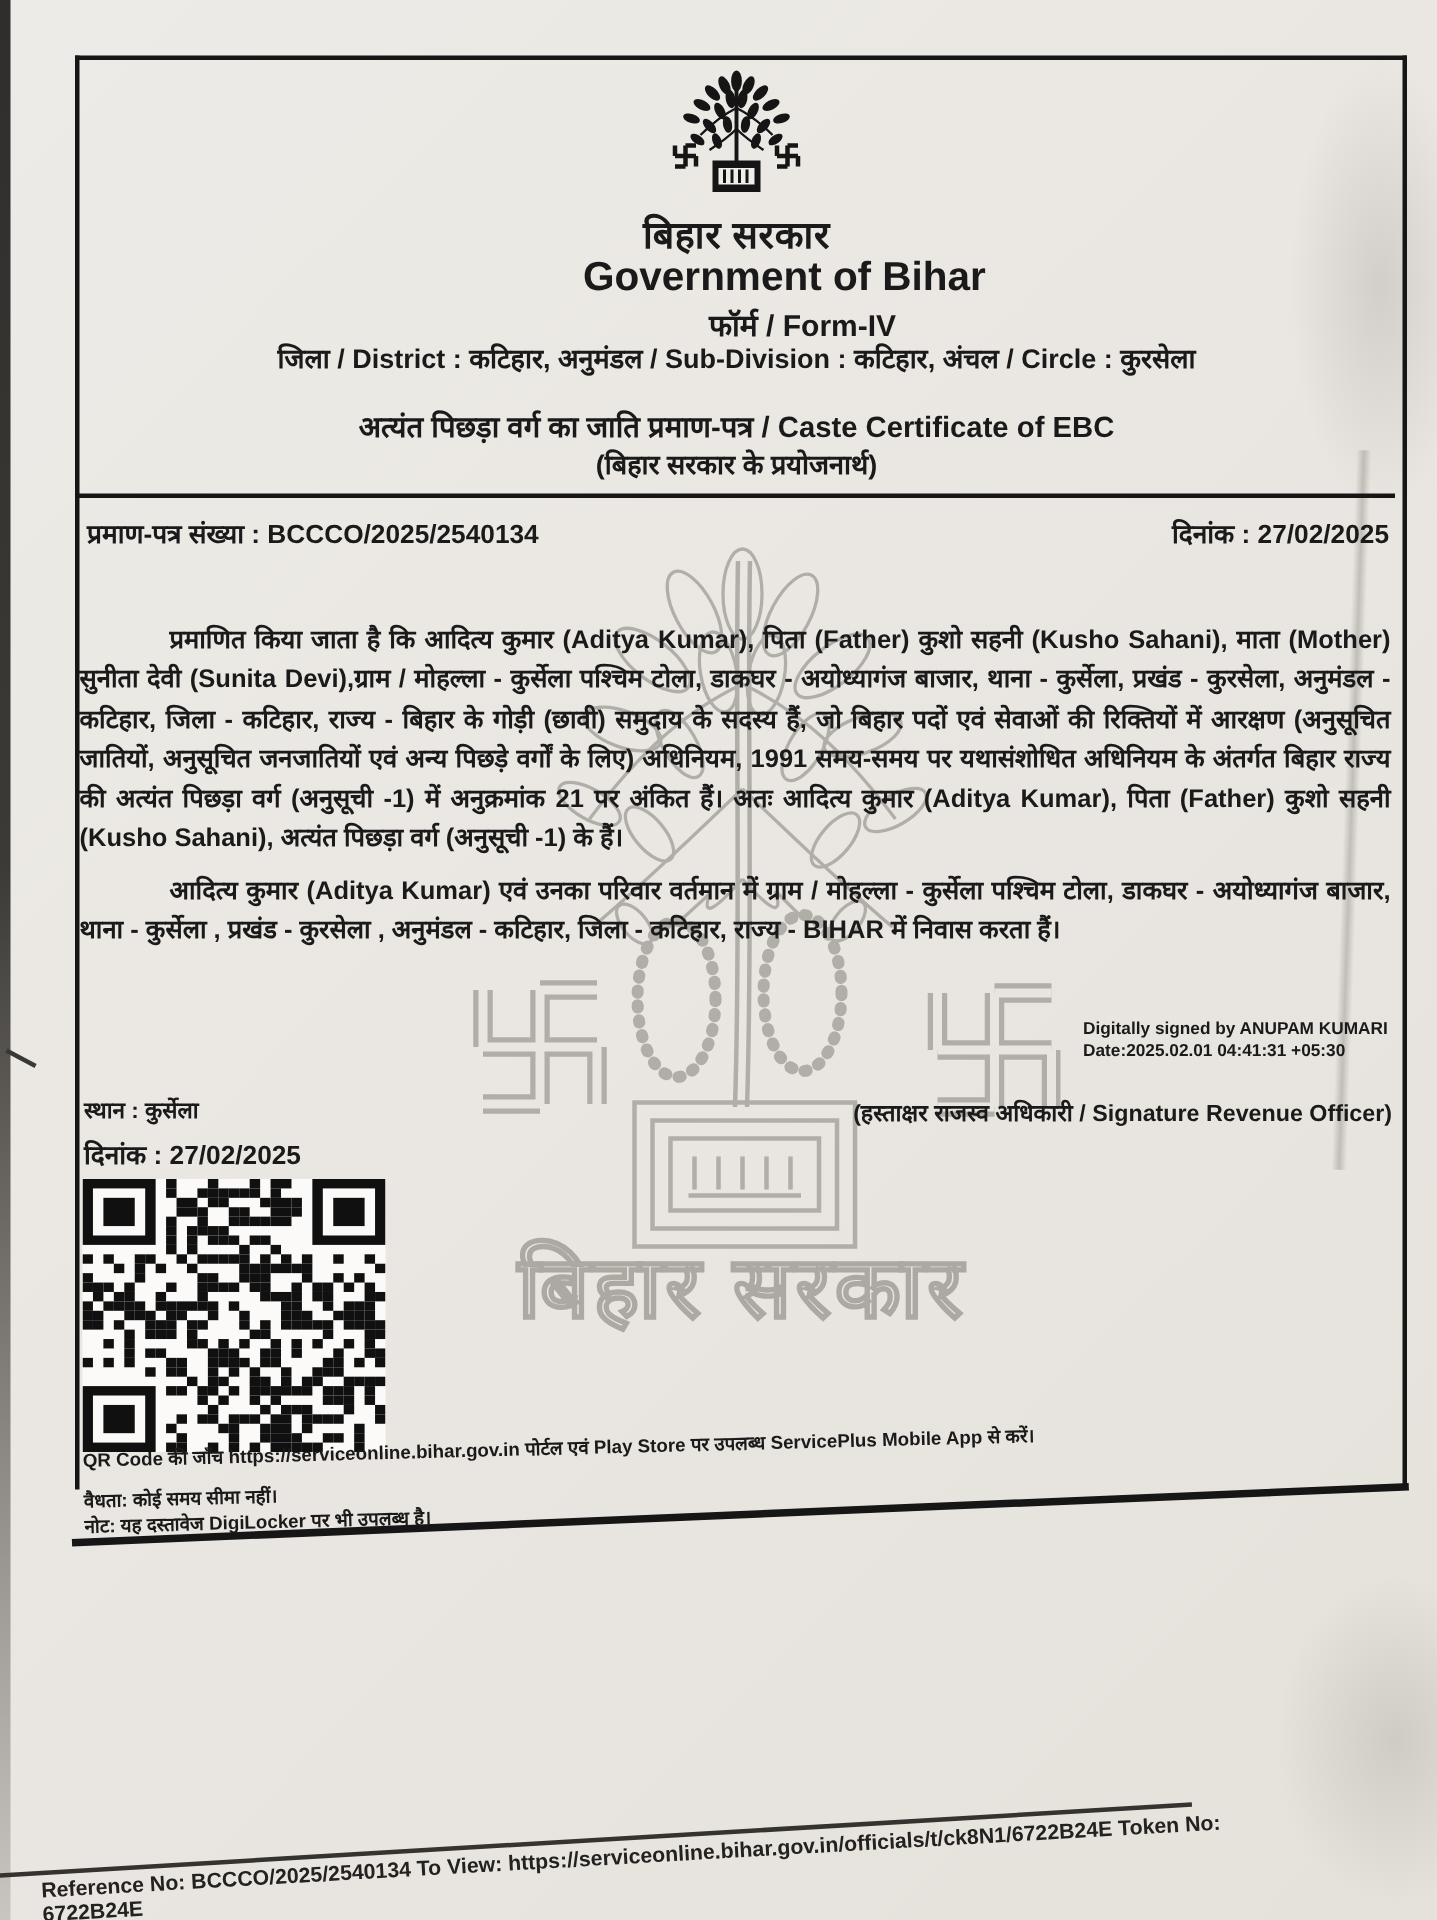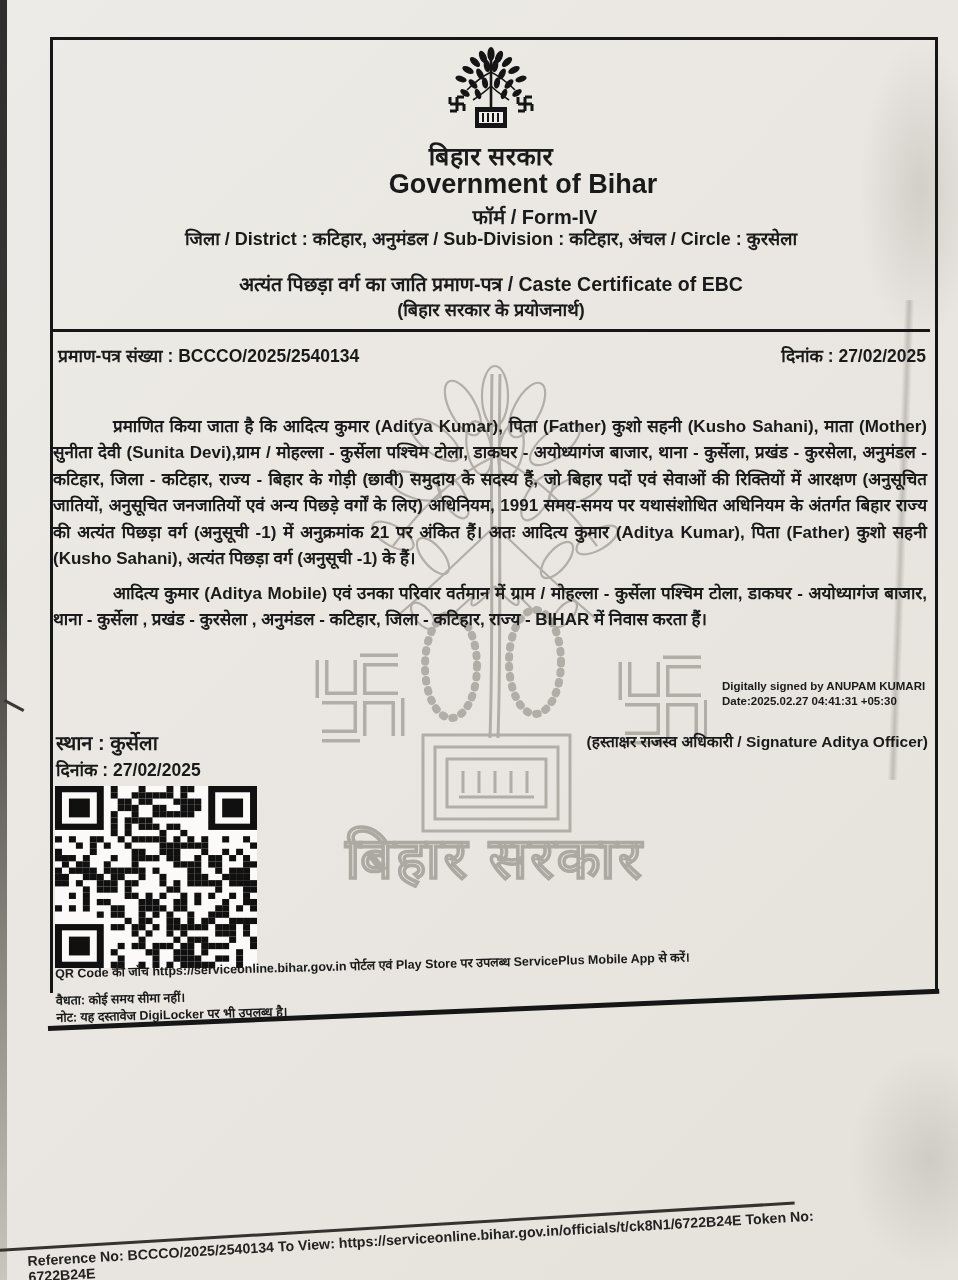--- a/index.html
+++ b/index.html
@@ -38,21 +38,21 @@
   .cert-no{left:58px;top:343px;font-size:17.5px;}
   .cert-date{left:532px;top:343px;width:394px;text-align:right;font-size:17.5px;}
   .para{
     left:53px;width:874px;font-size:17px;line-height:26.4px;font-weight:700;
     text-align:justify;text-indent:60px;z-index:2;
   }
   .para1{top:414px;}
   .para2{top:581px;}
   .digital-sig{left:722px;top:659px;font-size:11.5px;line-height:15px;font-weight:700;z-index:2;margin-top:20px;}
   .sig-label{left:430px;top:730px;width:498px;text-align:right;font-size:15.5px;z-index:2;}
-  .place-line{left:56px;top:729px;font-size:20px;z-index:2;}
+  .place-line{left:56px;top:729px;font-size:15px;z-index:2;}
   .date-line{left:56px;top:757px;font-size:17.5px;z-index:2;}
   .qr-wrap{left:55px;top:786px;width:202px;height:182px;background:#fbfaf8;z-index:2;}
   .notes{left:55px;top:966px;width:840px;transform:rotate(-1.5deg);transform-origin:left top;z-index:3;}
   .note-line{font-size:12.5px;font-weight:700;line-height:17.5px;}
   .note1{margin-bottom:9px;}
   .footer-fold-line{left:-4px;top:1249px;width:800px;height:2.5px;background:#35332f;
     transform:rotate(-3.4deg);transform-origin:left center;}
   .footer-ref{left:28px;top:1253px;width:820px;font-size:14.2px;font-weight:700;color:#232220;
     transform:rotate(-3.3deg);transform-origin:left center;}
   .emblem-small{left:447px;top:46px;z-index:2;}
@@ -171,27 +171,27 @@
 <div class="abs form-line bold center">फॉर्म / Form-IV</div>
 <div class="abs district-line bold center">जिला / District : कटिहार, अनुमंडल / Sub-Division : कटिहार, अंचल / Circle : कुरसेला</div>
 <div class="abs caste-line bold center">अत्यंत पिछड़ा वर्ग का जाति प्रमाण-पत्र / Caste Certificate of EBC</div>
 <div class="abs purpose-line bold center">(बिहार सरकार के प्रयोजनार्थ)</div>
 <div class="abs hr1"></div>
 
 <div class="abs cert-no bold">प्रमाण-पत्र संख्या : BCCCO/2025/2540134</div>
 <div class="abs cert-date bold">दिनांक : 27/02/2025</div>
 
 <div class="abs para para1">प्रमाणित किया जाता है कि आदित्य कुमार (Aditya Kumar), पिता (Father) कुशो सहनी (Kusho Sahani), माता (Mother) सुनीता देवी (Sunita Devi),ग्राम / मोहल्ला - कुर्सेला पश्चिम टोला, डाकघर - अयोध्यागंज बाजार, थाना - कुर्सेला, प्रखंड - कुरसेला, अनुमंडल - कटिहार, जिला - कटिहार, राज्य - बिहार के गोड़ी (छावी) समुदाय के सदस्य हैं, जो बिहार पदों एवं सेवाओं की रिक्तियों में आरक्षण (अनुसूचित जातियों, अनुसूचित जनजातियों एवं अन्य पिछड़े वर्गों के लिए) अधिनियम, 1991 समय-समय पर यथासंशोधित अधिनियम के अंतर्गत बिहार राज्य की अत्यंत पिछड़ा वर्ग (अनुसूची -1) में अनुक्रमांक 21 पर अंकित हैं। अतः आदित्य कुमार (Aditya Kumar), पिता (Father) कुशो सहनी (Kusho Sahani), अत्यंत पिछड़ा वर्ग (अनुसूची -1) के हैं।</div>
-<div class="abs para para2">आदित्य कुमार (Aditya Mobile) एवं उनका परिवार वर्तमान में ग्राम / मोहल्ला - कुर्सेला पश्चिम टोला, डाकघर - अयोध्यागंज बाजार, थाना - कुर्सेला , प्रखंड - कुरसेला , अनुमंडल - कटिहार, जिला - कटिहार, राज्य - BIHAR में निवास करता हैं।</div>
+<div class="abs para para2">आदित्य कुमार (Aditya Kumar) एवं उनका परिवार वर्तमान में ग्राम / मोहल्ला - कुर्सेला पश्चिम टोला, डाकघर - अयोध्यागंज बाजार, थाना - कुर्सेला , प्रखंड - कुरसेला , अनुमंडल - कटिहार, जिला - कटिहार, राज्य - BIHAR में निवास करता हैं।</div>
 
 <div class="abs digital-sig">
   <div>Digitally signed by ANUPAM KUMARI</div>
-  <div>Date:2025.02.27 04:41:31 +05:30</div>
+  <div>Date:2025.02.01 04:41:31 +05:30</div>
 </div>
-<div class="abs sig-label bold">(हस्ताक्षर राजस्व अधिकारी / Signature Aditya Officer)</div>
+<div class="abs sig-label bold">(हस्ताक्षर राजस्व अधिकारी / Signature Revenue Officer)</div>
 
 <div class="abs place-line bold">स्थान : कुर्सेला</div>
 <div class="abs date-line bold">दिनांक : 27/02/2025</div>
 
 <div class="abs qr-wrap">
   <svg id="qr" width="202" height="182" viewBox="0 0 188.5 188.5" preserveAspectRatio="none">
       <rect width="188.5" height="188.5" fill="#fbfaf8"></rect>
       <rect x="52" y="0" width="6.5" height="6.5" fill="#101010"></rect>
       <rect x="78" y="0" width="6.5" height="6.5" fill="#101010"></rect>
       <rect x="104" y="0" width="6.5" height="6.5" fill="#101010"></rect>

